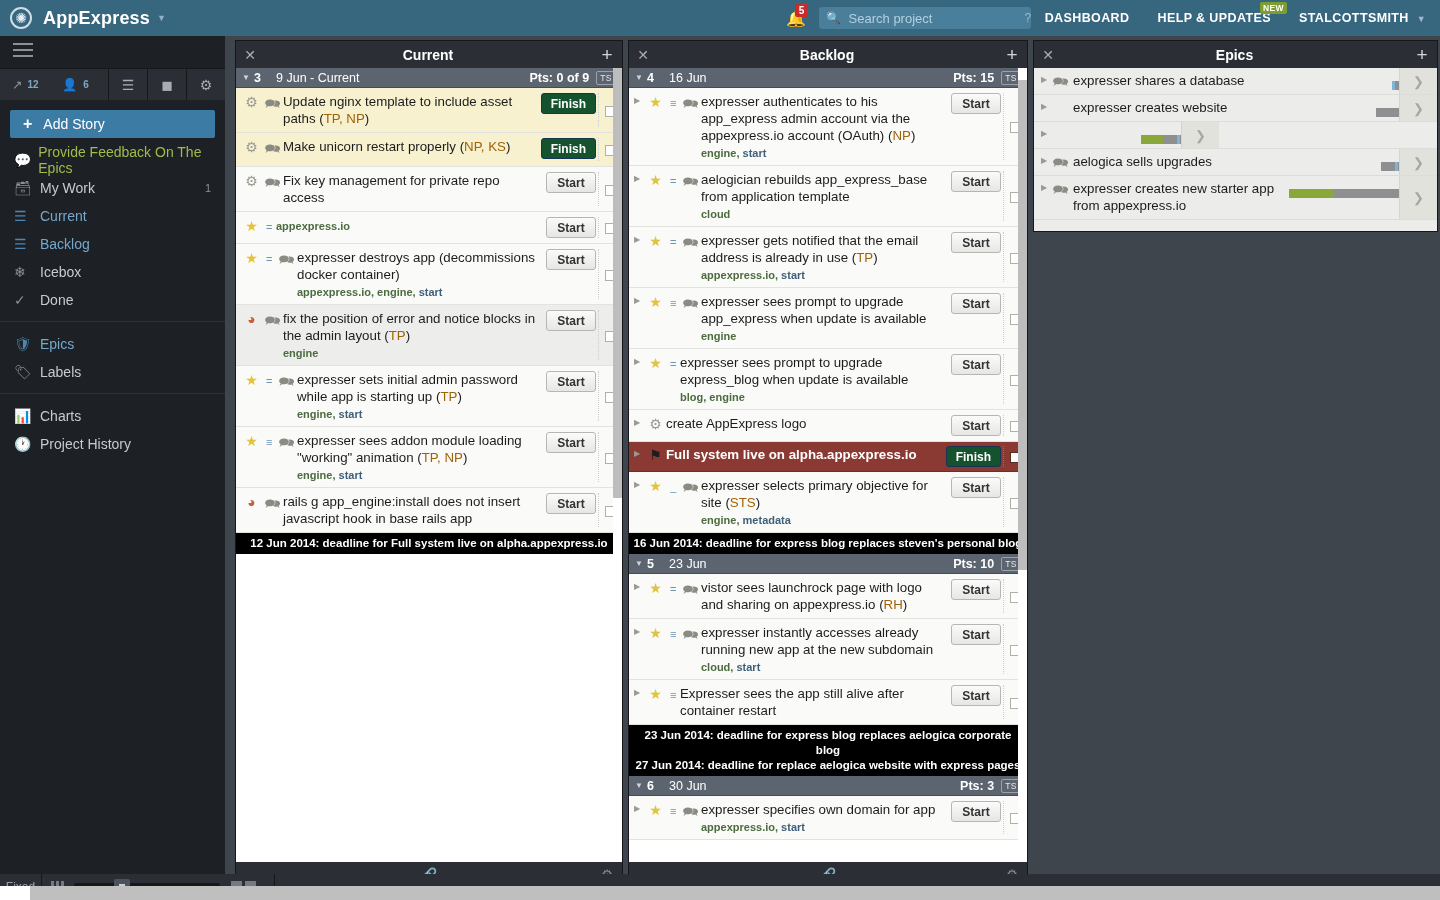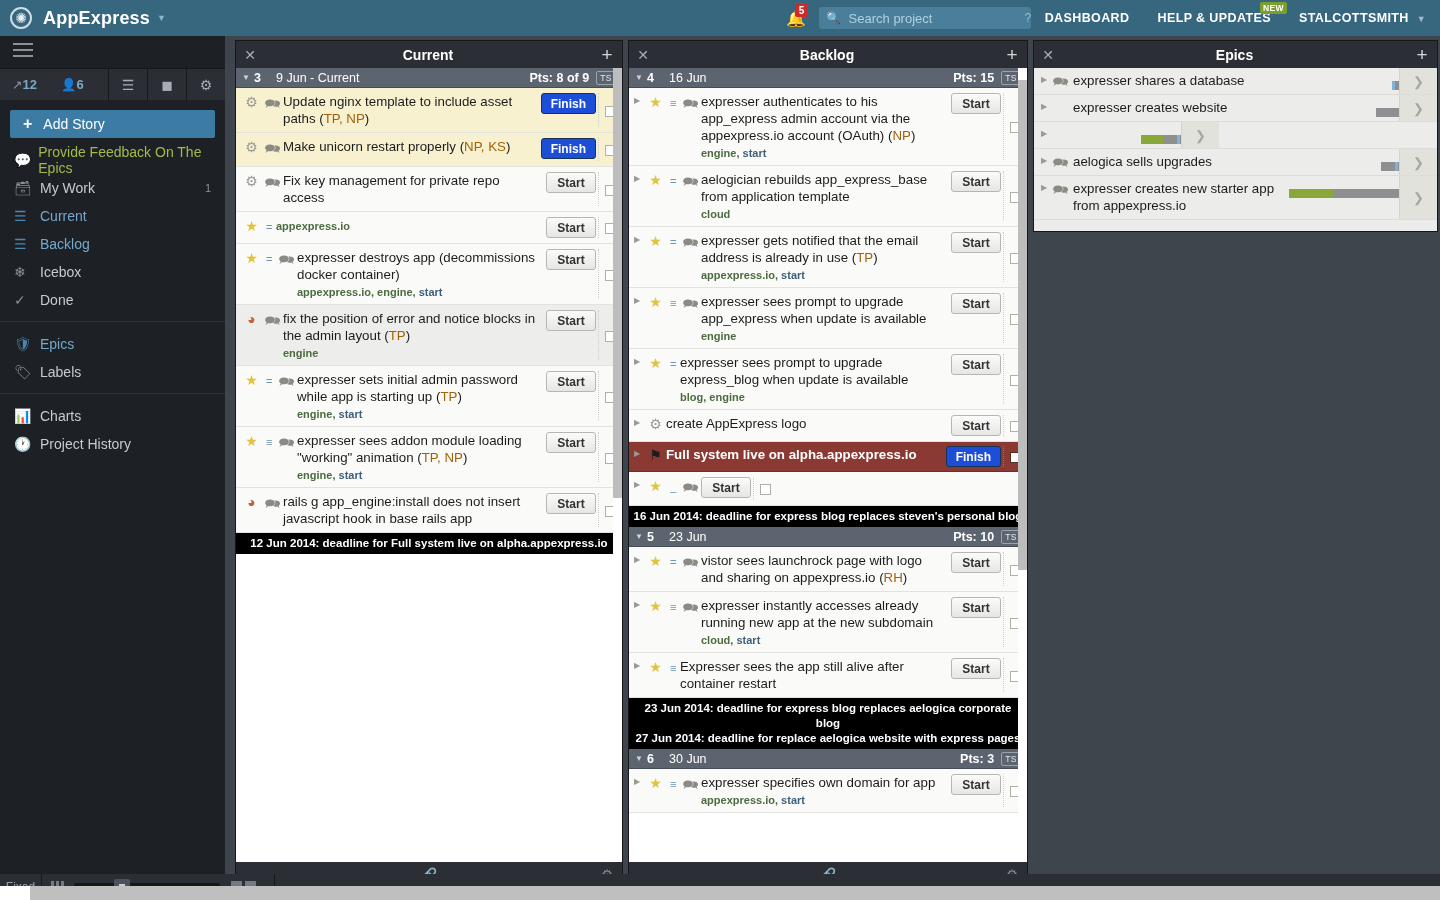--- a/index.html
+++ b/index.html
@@ -75,21 +75,21 @@
   .bars { width: 20px; }
   .bars i { display: block; height: 2px; background: #8b9197; margin-bottom: 4px; }
   #stat-row {
     height: 32px; display: flex; align-items: stretch;
     background: #2b2f35; border-top: 1px solid #15171a;
   }
   .stat {
     display: flex; align-items: center; font-size: 12.5px;
     color: #8e959c; padding: 0 12px;
   }
-  .stat b { color: #7fa8c4; font-weight: bold; font-size: 13px; }
+  .stat b { color: #7fa8c4; font-weight: bold; margin-left: 5px; font-size: 10px; }
   #stat-row .vsep { width: 1px; background: #15171a; }
   .tool-btn {
     width: 38px; display: flex; align-items: center; justify-content: center;
     color: #a7adb3; font-size: 14px;
   }
   #stat-row .grow { flex: 1; }
   #addstory {
     margin: 10px 10px 0 10px; height: 28px; background: #3c7ba4;
     border-radius: 2px; color: #fff; font-size: 14px;
     display: flex; align-items: center; padding-left: 13px;
@@ -228,21 +228,21 @@
   .story .act { flex: 0 0 auto; padding-right: 2px; }
   .btn {
     min-width: 50px; height: 21px; border-radius: 3px; font-size: 12px;
     font-weight: bold; display: flex; align-items: center; justify-content: center;
     padding: 0 9px;
   }
   .btn.start {
     background: linear-gradient(#fbfbfb,#e6e6e4); border: 1px solid #b7b7b2; color: #333;
   }
   .btn.finish {
-    background: #1d4ed8; border: 1px solid #173452; color: #fff; margin-left: 21px;
+    background: #14532d; border: 1px solid #173452; color: #fff; margin-left: 21px;
   }
   .story .chk {
     width: 24px; display: flex; align-items: center; justify-content: center;
     flex: 0 0 auto; padding-top: 2px; border-left: 1px dotted #cfcfc9; align-self: stretch;
   }
   .story .chk i {
     width: 11px; height: 11px; border: 1px solid #b0b0a9; background: #fff; display: block;
   }
   .story.milestone .chk { border-left: 1px dotted #a86a60; }
   .story.milestone .chk i { border-color: #5e2a24; }
@@ -401,21 +401,21 @@
   <div class="panel-head">
     <div class="close">✕</div>
     <div class="ptitle">Current</div>
     <div class="addbtn">+</div>
   </div>
   <div class="panel-body" id="current-body">
       <div class="iter-head">
         <span class="tri">▼</span>
         <span class="num">3</span>
         <span class="label">9 Jun - Current</span>
-        <span class="pts">Pts: 8 of 9</span>
+        <span class="pts">Pts: 0 of 9</span>
         <span class="ts">TS</span>
       </div>
       <div class="story hl">
         <div class="gut">
           <span class="tico gear">⚙</span>
           <span class="bubble">🗪</span>
         </div>
         <div class="txtwrap">
           <div class="title">Update nginx template to include asset paths (<span class="ini">TP, NP</span>)</div>
         </div>
@@ -698,20 +698,24 @@
         <div class="chk">
           <i></i>
         </div>
       </div>
       <div class="story ">
         <div class="gut">
           <span class="disc">▶</span>
           <span class="tico star">★</span>
           <span class="est">_</span>
           <span class="bubble">🗪</span>
+        </div>
+        <div class="txtwrap">
+          <div class="title">expresser selects primary objective for site (<span class="ini">STS</span>)</div>
+          <div class="labels"><span class="">engine</span>, <span class="lb2">metadata</span></div>
         </div>
         <div class="act">
           <div class="btn start">Start</div>
         </div>
         <div class="chk">
           <i></i>
         </div>
       </div>
       <div class="deadline">
         <div>16 Jun 2014: deadline for express blog replaces steven's personal blog</div>

